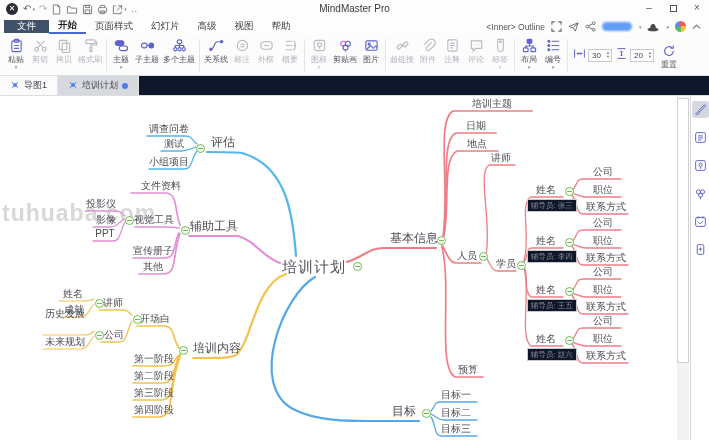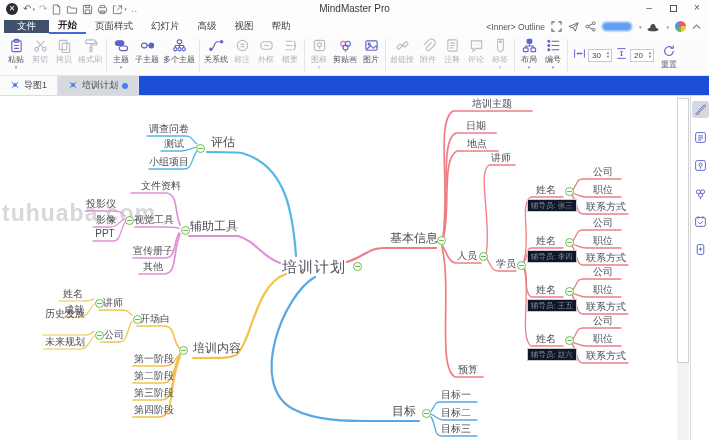--- a/index.html
+++ b/index.html
@@ -43,21 +43,21 @@
   .rb.dis .rlb{color:#b2b4bc;}
   .crt{font-size:5px;color:#888;line-height:6px;}
   .rb.dis .crt{color:#c2c4ca;}
   .rb svg{display:block;}
   .spc{display:flex;flex-direction:row;justify-content:center;gap:3px;padding:0 3px;}
   .sprow{display:flex;align-items:center;gap:2px;color:#5d63c8;}
   .spin{width:24px;height:13px;border:1px solid #c9cacf;background:#fff;font-size:8px;color:#444;
         display:flex;align-items:center;justify-content:space-between;padding:0 1px 0 3px;}
   .updn{display:flex;flex-direction:column;font-size:4px;color:#777;line-height:4px;}
   
-  .doctabs{position:absolute;left:0;top:76px;width:709px;height:20px;background:#1d4ed8;
+  .doctabs{position:absolute;left:0;top:76px;width:709px;height:20px;background:#0f172a;
            border-bottom:1px solid #dddde1;display:flex;align-items:stretch;z-index:10;font-size:9px;}
   .dtab{display:flex;align-items:center;gap:4px;padding:0 10px;color:#44464c;background:#fbfbfc;
         border-right:1px solid #e2e2e6;}
   .dtab.act{background:#d6d9de;}
   .dot{width:6px;height:6px;border-radius:50%;background:#4a7df0;}
   
   .wm{position:absolute;left:2px;top:200px;font-size:23px;font-weight:bold;color:#d8d8d8;
       letter-spacing:1px;z-index:1;}
   svg.edges{position:absolute;left:0;top:0;z-index:2;pointer-events:none;}
   svg.edges path{fill:none;stroke-linecap:round;stroke-linejoin:round;}

